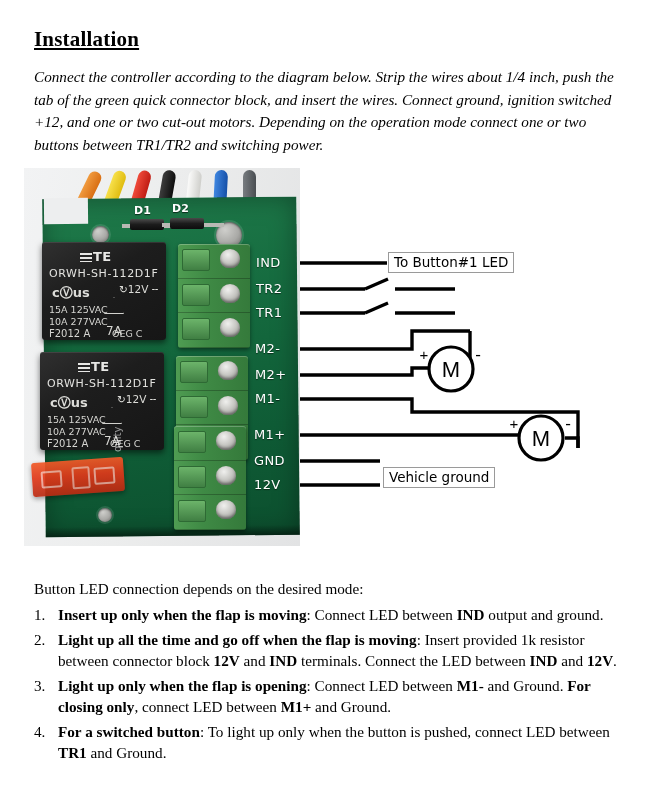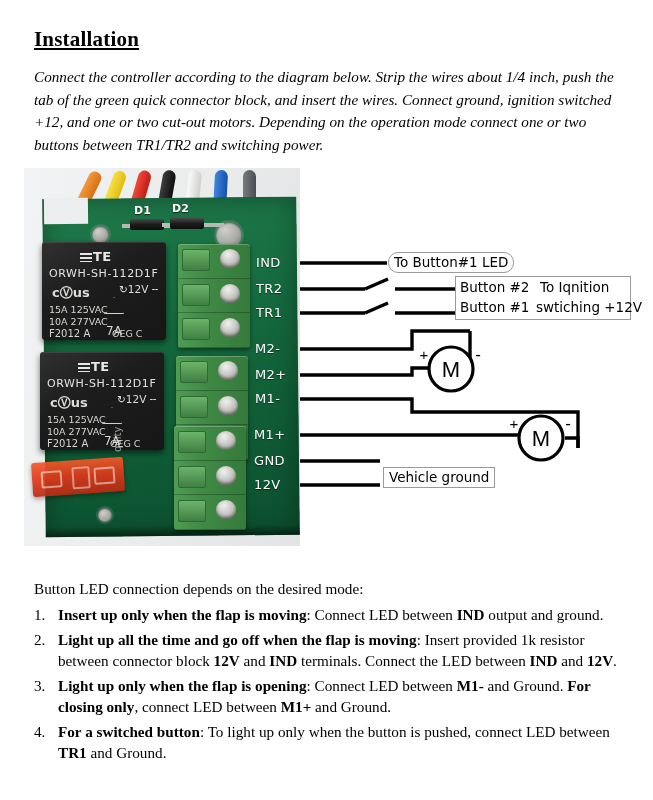--- a/index.html
+++ b/index.html
@@ -521,28 +521,22 @@
     <g>
       <rect x="527" y="265" width="10" height="26" fill="#ffffff" stroke="#000000" stroke-width="3"></rect>
       <rect x="545" y="265" width="10" height="26" fill="#ffffff" stroke="#000000" stroke-width="3"></rect>
       <circle cx="541" cy="278" r="22" fill="#ffffff" stroke="#000000" stroke-width="3.2"></circle>
       <text x="541" y="286" text-anchor="middle" font-family="Liberation Sans, sans-serif" font-size="22" fill="#000000">M</text>
       <text x="514" y="269" text-anchor="middle" font-family="Liberation Sans, sans-serif" font-size="15" fill="#000000">+</text>
       <text x="568" y="269" text-anchor="middle" font-family="Liberation Sans, sans-serif" font-size="17" fill="#000000">-</text>
     </g>
   </svg>
 
-  <div class="anno-box" style="left:388px; top:92px;border-radius:10px;">To Button#1 LED</div>
-
-  <div class="anno-box" style="left:455px; top:116px; width:176px; height:44px; padding:0;">
-    <span class="anno-plain" style="left:4px; top:2px;">Button #2</span>
-    <span class="anno-plain" style="left:4px; top:22px;">Button #1</span>
-    <span class="anno-plain" style="left:84px; top:2px;">To Iqnition</span>
-    <span class="anno-plain" style="left:80px; top:22px;">swtiching +12V</span>
-  </div>
+  <div class="anno-box" style="left:388px; top:92px;">To Button#1 LED</div>
+
 
   <div class="anno-box" style="left:383px; top:290px;margin-top:17px;">Vehicle ground</div>
 </div>
 
 <div id="led-intro">Button LED connection depends on the desired mode:</div>
 
 <ol id="led-modes">
   <li>
     <span class="num">1.</span><span class="b">Insert up only when the flap is moving</span><span>: Connect LED between </span><span class="b">IND</span><span> output and ground.</span>
   </li>

